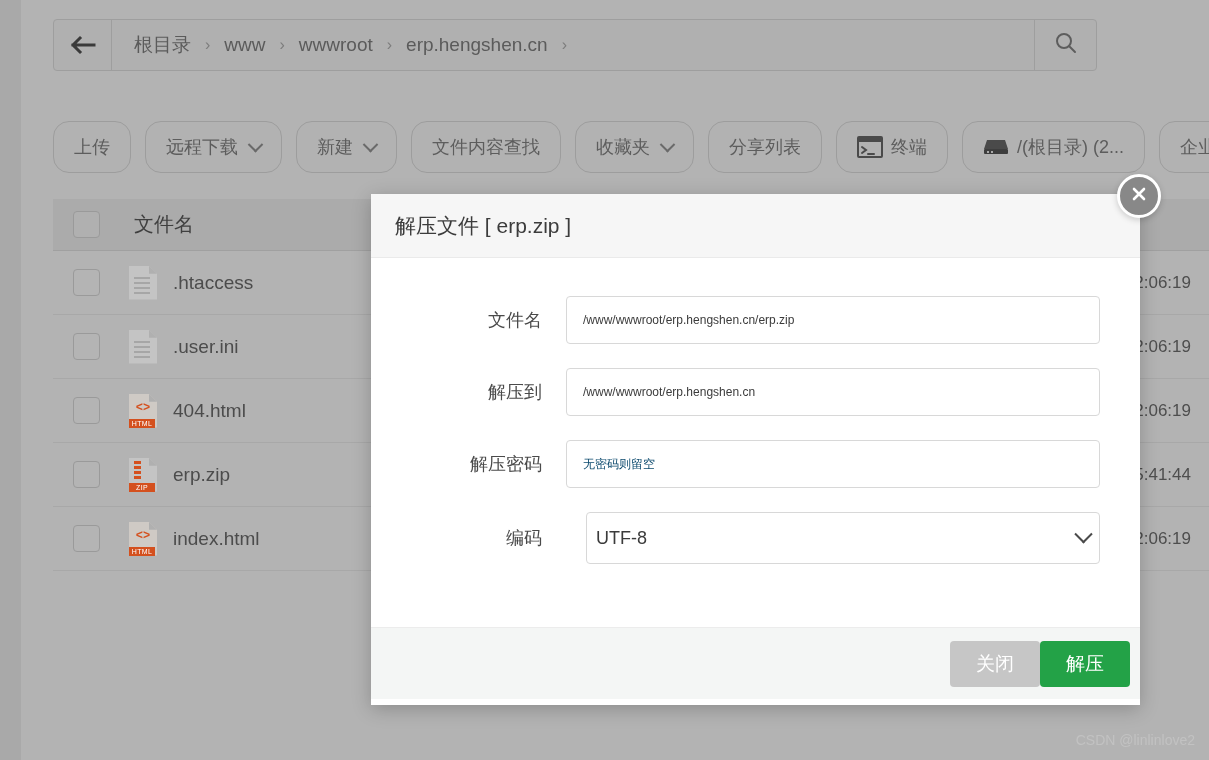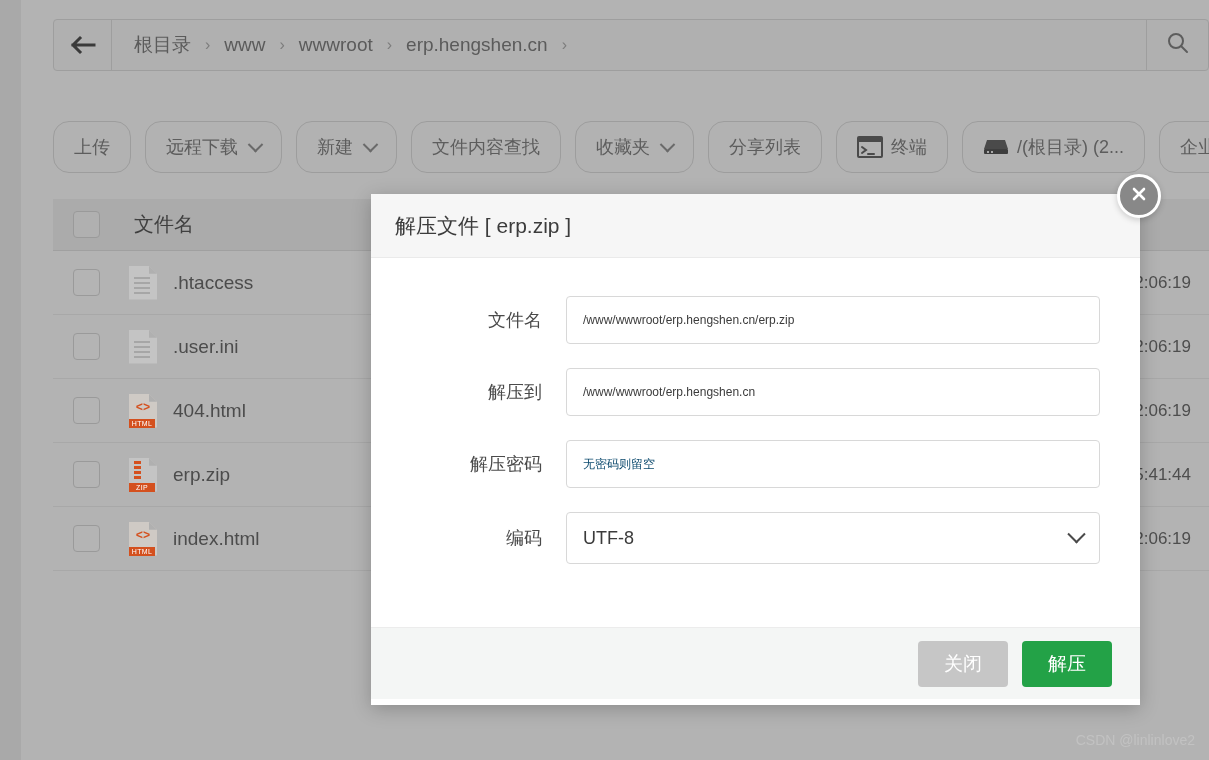--- a/index.html
+++ b/index.html
@@ -16,21 +16,21 @@
     background: #b3b3b3;
   }
   #left-strip {
     position: absolute; left: 0; top: 0; width: 21px; height: 760px;
     background: #a9a9a9;
   }
 
   
   #crumb-bar {
     position: absolute; left: 53px; top: 19px;
-    width: 1156px; height: 52px;
+    width: 1044px; height: 52px;
     background: #b0b0b0;
     border: 1px solid #9e9e9e;
     border-radius: 4px;
     display: flex; align-items: stretch;
   }
   #back-btn {
     width: 58px;
     border-right: 1px solid #9e9e9e;
     display: flex; align-items: center; justify-content: center;
   }
@@ -182,36 +182,36 @@
     padding: 0 16px;
     font-size: 12px; color: #3b3b3b;
     display:flex; align-items:center;
     background:#fff;
   }
   .finput.placeholder { color:#0c4a6e; }
   .fselect {
     flex: 1; height: 52px;
     border: 1px solid #d8d8d8;
     border-radius: 4px;
-    padding: 0 16px;
+    padding: 0 9px;
     font-size: 18px; color:#3b3b3b;
     display:flex; align-items:center; justify-content:space-between;
     background:#fff;
   }
   .sel-caret {
     width: 13px; height: 13px;
     border-right: 2px solid #4a4a4a;
     border-bottom: 2px solid #4a4a4a;
     transform: rotate(45deg) translate(-3px,-3px);
   }
   #modal-footer {
     height: 72px; background:#f4f6f5;
     border-top: 1px solid #ececec;
     display:flex; align-items:center; justify-content:flex-end;
-    gap: 14px; padding-right: 28px;
+    padding-right: 10px;
   }
   .mbtn {
     border: none; border-radius: 4px;
     font-size: 19px; color:#fff;
     height: 46px; padding: 0 26px;
     font-family:"Liberation Sans", sans-serif;
     cursor: pointer;
   }
   .mbtn.secondary { background:#c6c6c6; }
   .mbtn.primary { background:#23a247; }
@@ -425,21 +425,21 @@
     <div class="frow">
       <div class="flabel">解压到</div>
       <div class="finput">/www/wwwroot/erp.hengshen.cn</div>
     </div>
 
     <div class="frow">
       <div class="flabel">解压密码</div>
       <div class="finput placeholder">无密码则留空</div>
     </div>
 
-    <div class="frow" style="margin-top:14px;">
+    <div class="frow" style="margin-top:14px;gap:20px;">
       <div class="flabel">编码</div>
       <div class="fselect">
         <span>UTF-8</span>
         <span class="sel-caret"></span>
       </div>
     </div>
   </div>
 
   <div id="modal-footer">
     <button class="mbtn secondary">关闭</button>

